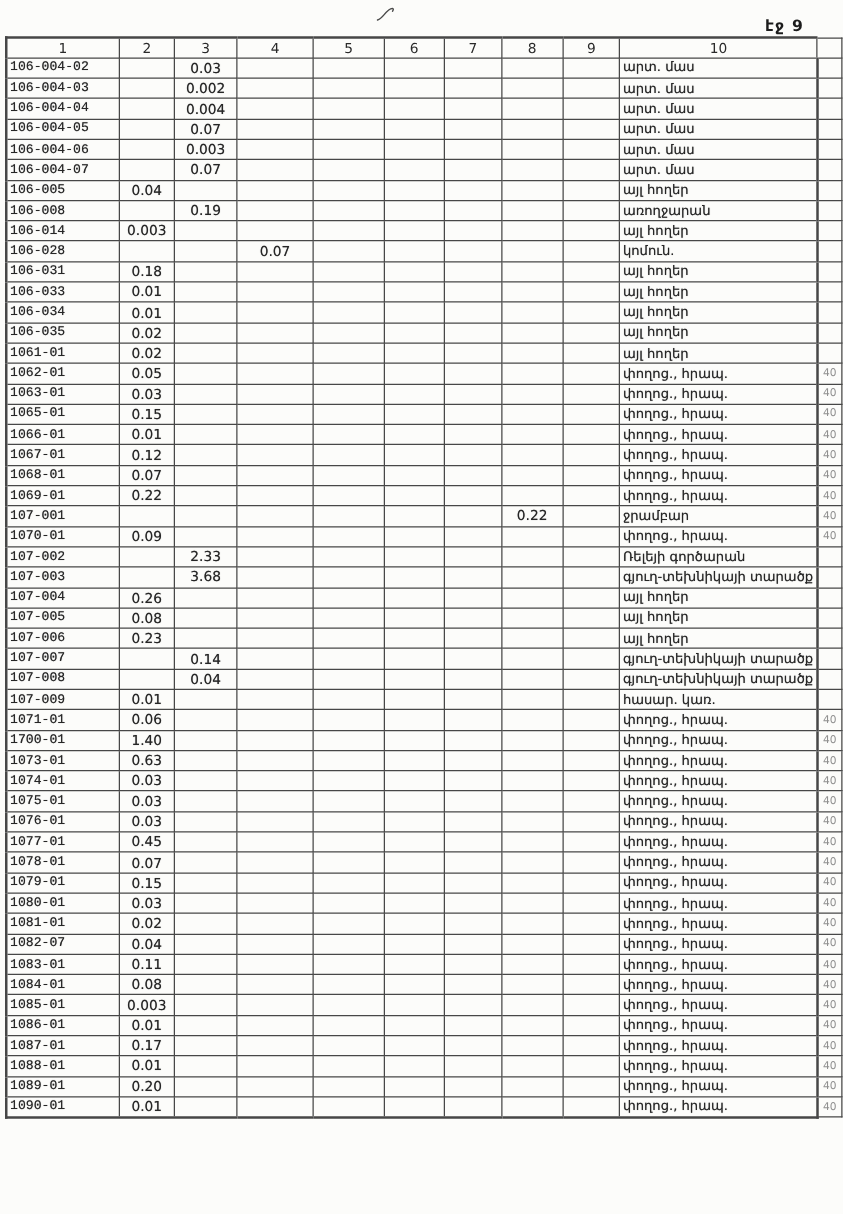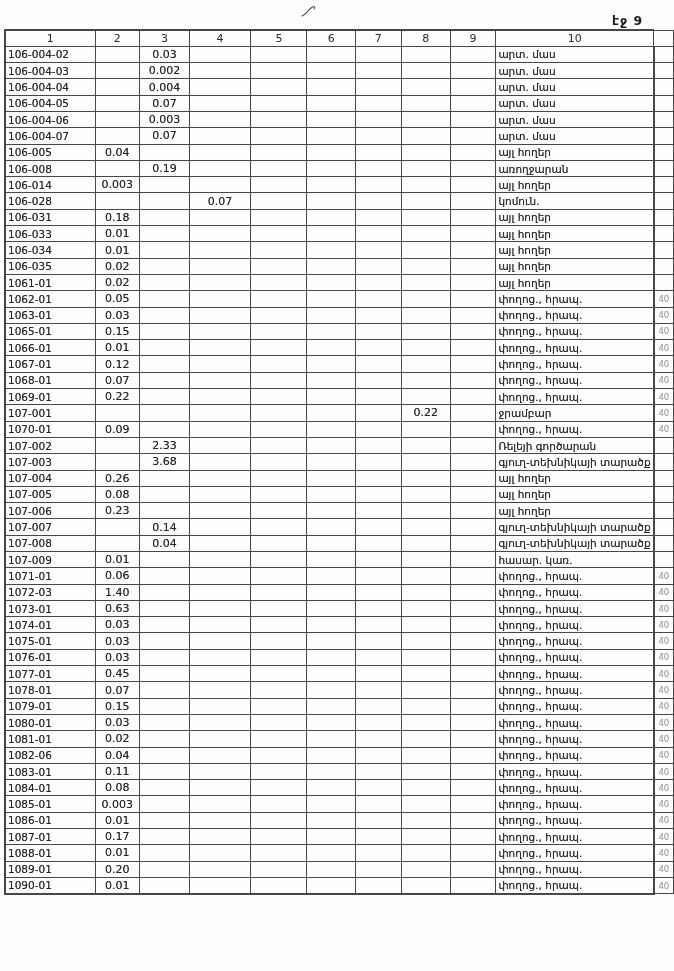--- a/index.html
+++ b/index.html
@@ -25,21 +25,21 @@
   }
   #doc-table th, #doc-table td {
     border: 1px solid #474747;
     height: 16.3px;
     padding: 0 2px;
     font-weight: normal;
     overflow: visible;
     vertical-align: middle;
   }
   #doc-table th.h { font-size: 11px; text-align: center; color: #2a2a2a; }
-  .c-code { font-size: 10.5px; text-align: left; padding-left: 4px; white-space: nowrap; }
+  .c-code { font-size: 10.5px; text-align: left; padding-left: 4px; white-space: nowrap; font-family: Liberation Mono, monospace; }
   .c-val  { font-size: 11px;  text-align: center; white-space: nowrap; }
   .c-use  { font-size: 10.5px; text-align: left; padding-left: 3px; white-space: nowrap; }
   .c-code, .c-val, .c-use { text-shadow: 0 0 0.6px rgba(45,45,45,0.65); }
   td.c-note, th.c-note {
     border: none; background: transparent;
     font-size: 8.5px; color: #909090; text-align: center; padding-left: 5px;
     text-shadow: none;
   }
   
   #doc-table tr > *:first-child { border-left-width: 2px; }
@@ -509,21 +509,21 @@
     <td class="c-val"></td>
     <td class="c-val"></td>
     <td class="c-val"></td>
     <td class="c-val"></td>
     <td class="c-val"></td>
     <td class="c-val"></td>
     <td class="c-use">փողոց., հրապ.</td>
     <td class="c-note">40</td>
   </tr>
       <tr>
-    <td class="c-code">1072-03</td>
+    <td class="c-code">1700-01</td>
     <td class="c-val">1.40</td>
     <td class="c-val"></td>
     <td class="c-val"></td>
     <td class="c-val"></td>
     <td class="c-val"></td>
     <td class="c-val"></td>
     <td class="c-val"></td>
     <td class="c-val"></td>
     <td class="c-use">փողոց., հրապ.</td>
     <td class="c-note">40</td>
@@ -639,21 +639,21 @@
     <td class="c-val"></td>
     <td class="c-val"></td>
     <td class="c-val"></td>
     <td class="c-val"></td>
     <td class="c-val"></td>
     <td class="c-val"></td>
     <td class="c-use">փողոց., հրապ.</td>
     <td class="c-note">40</td>
   </tr>
       <tr>
-    <td class="c-code">1082-06</td>
+    <td class="c-code">1082-07</td>
     <td class="c-val">0.04</td>
     <td class="c-val"></td>
     <td class="c-val"></td>
     <td class="c-val"></td>
     <td class="c-val"></td>
     <td class="c-val"></td>
     <td class="c-val"></td>
     <td class="c-val"></td>
     <td class="c-use">փողոց., հրապ.</td>
     <td class="c-note">40</td>

